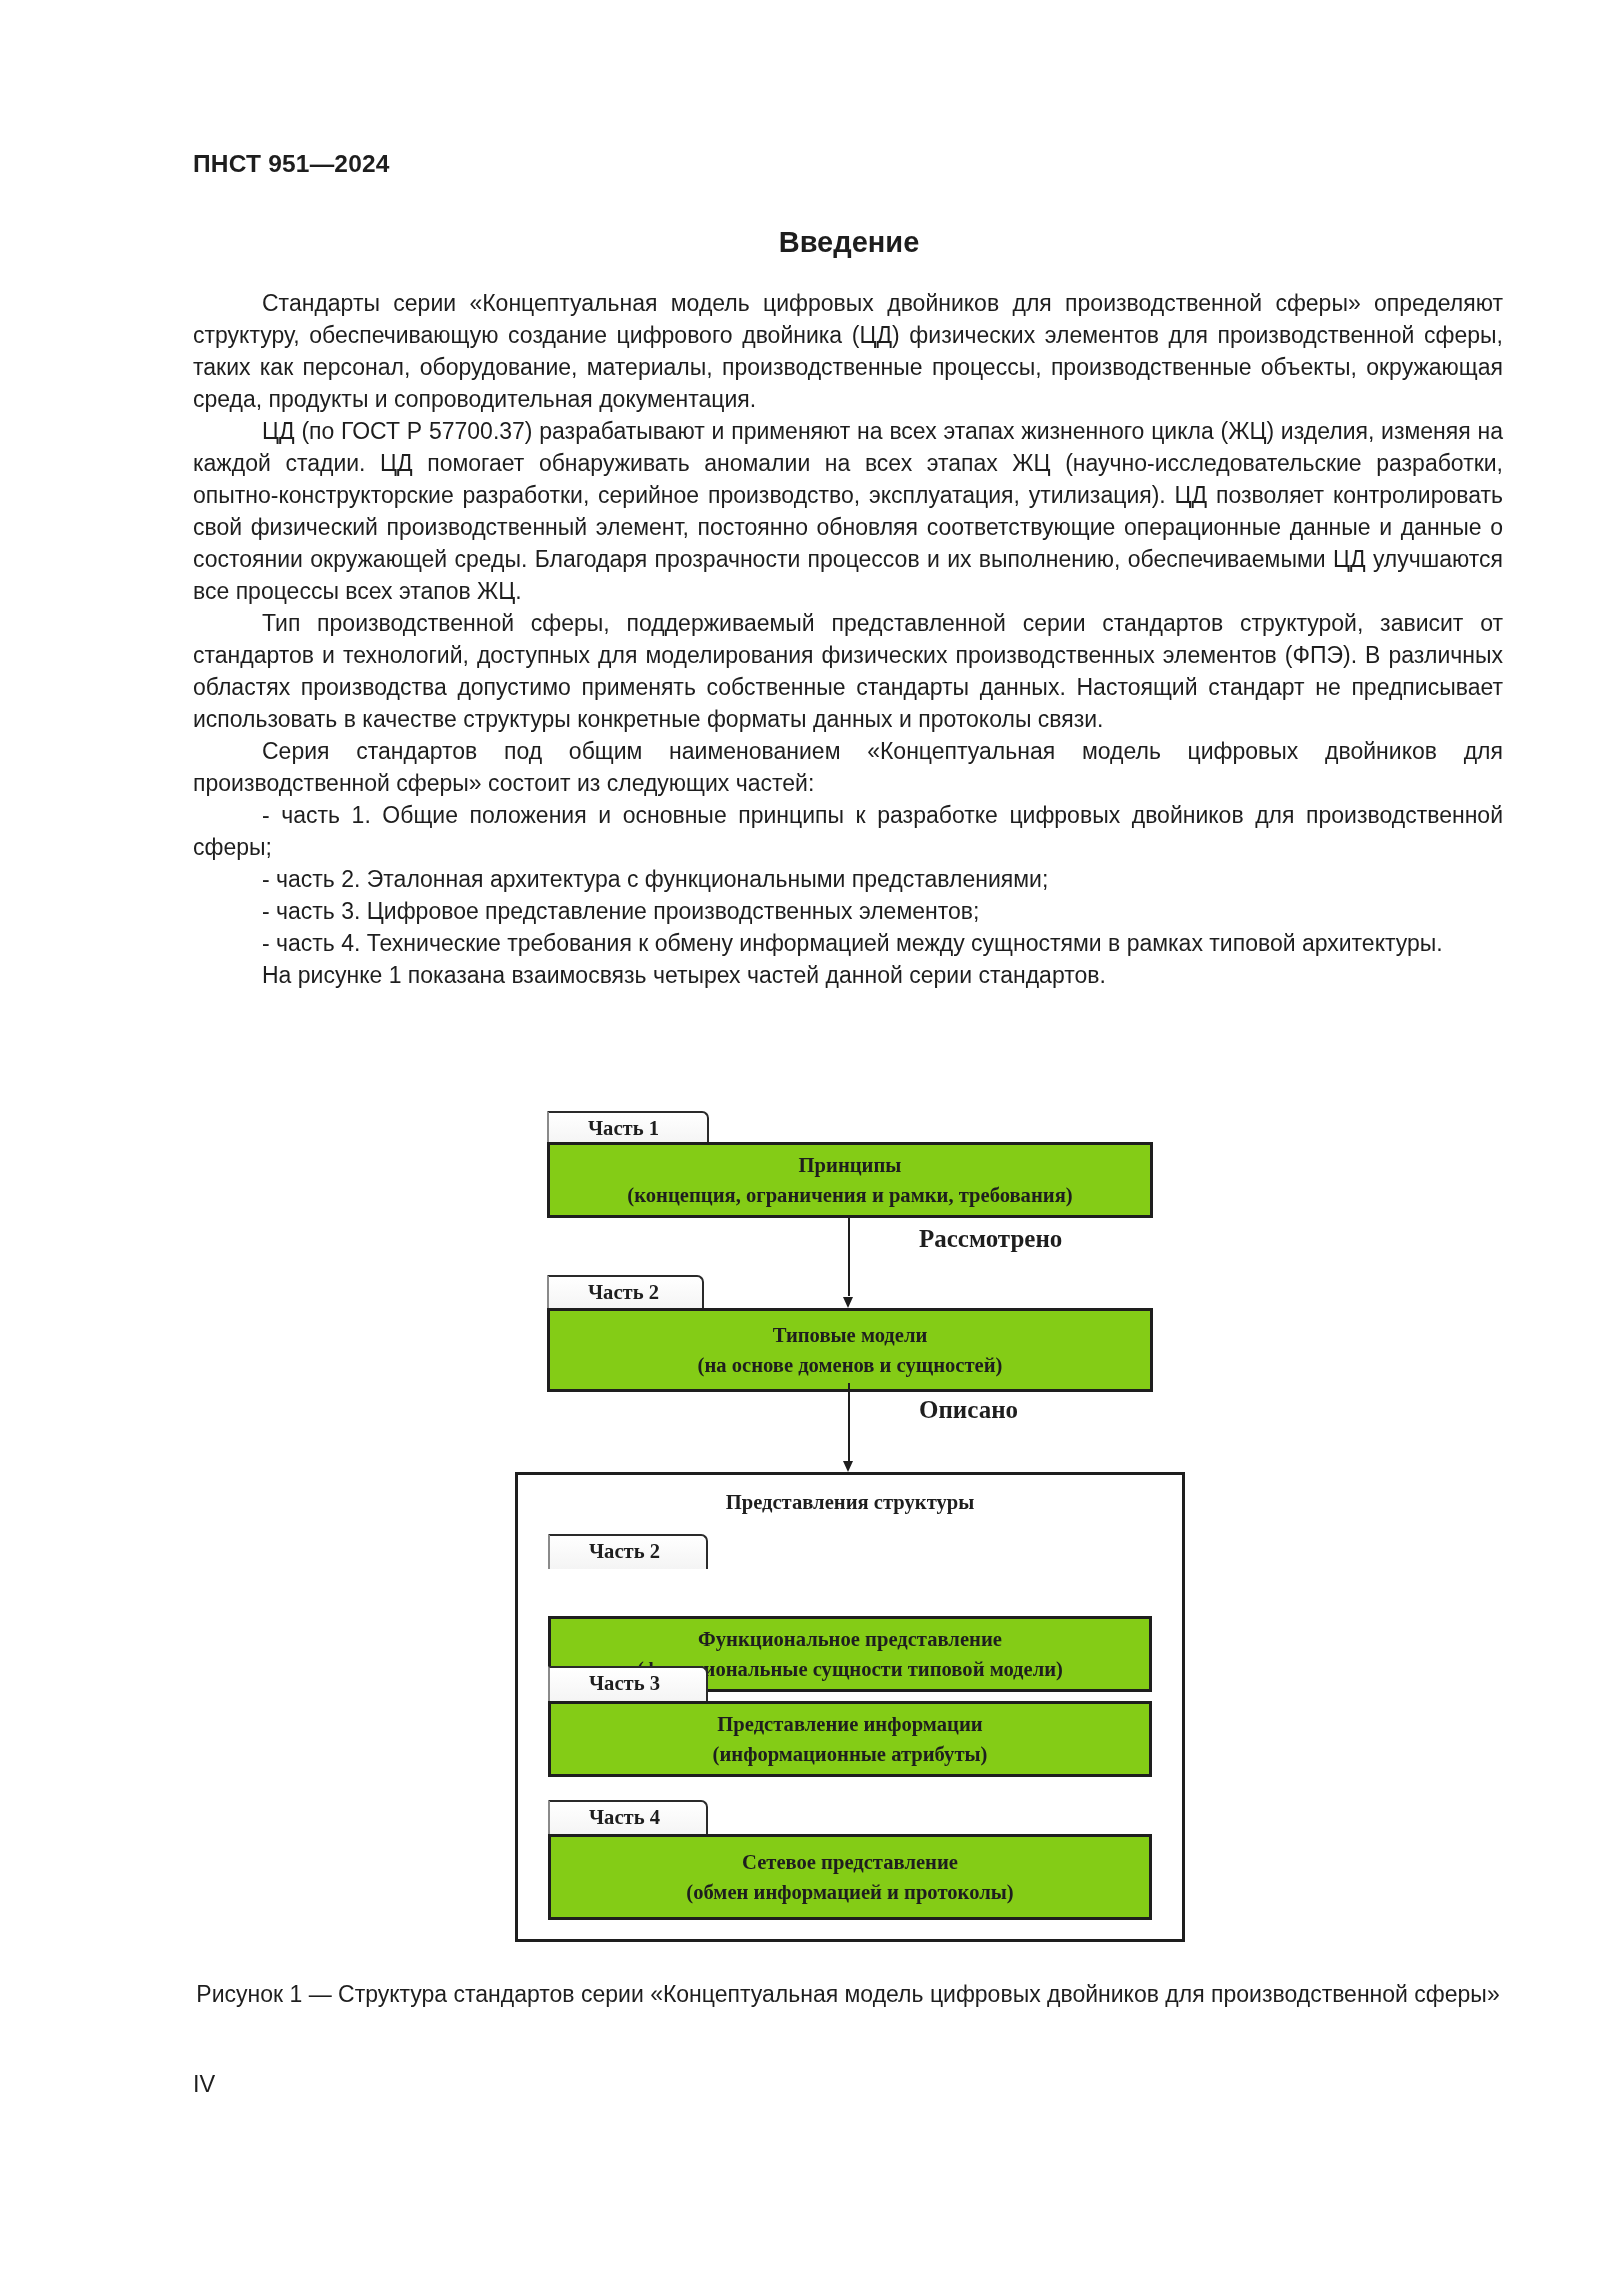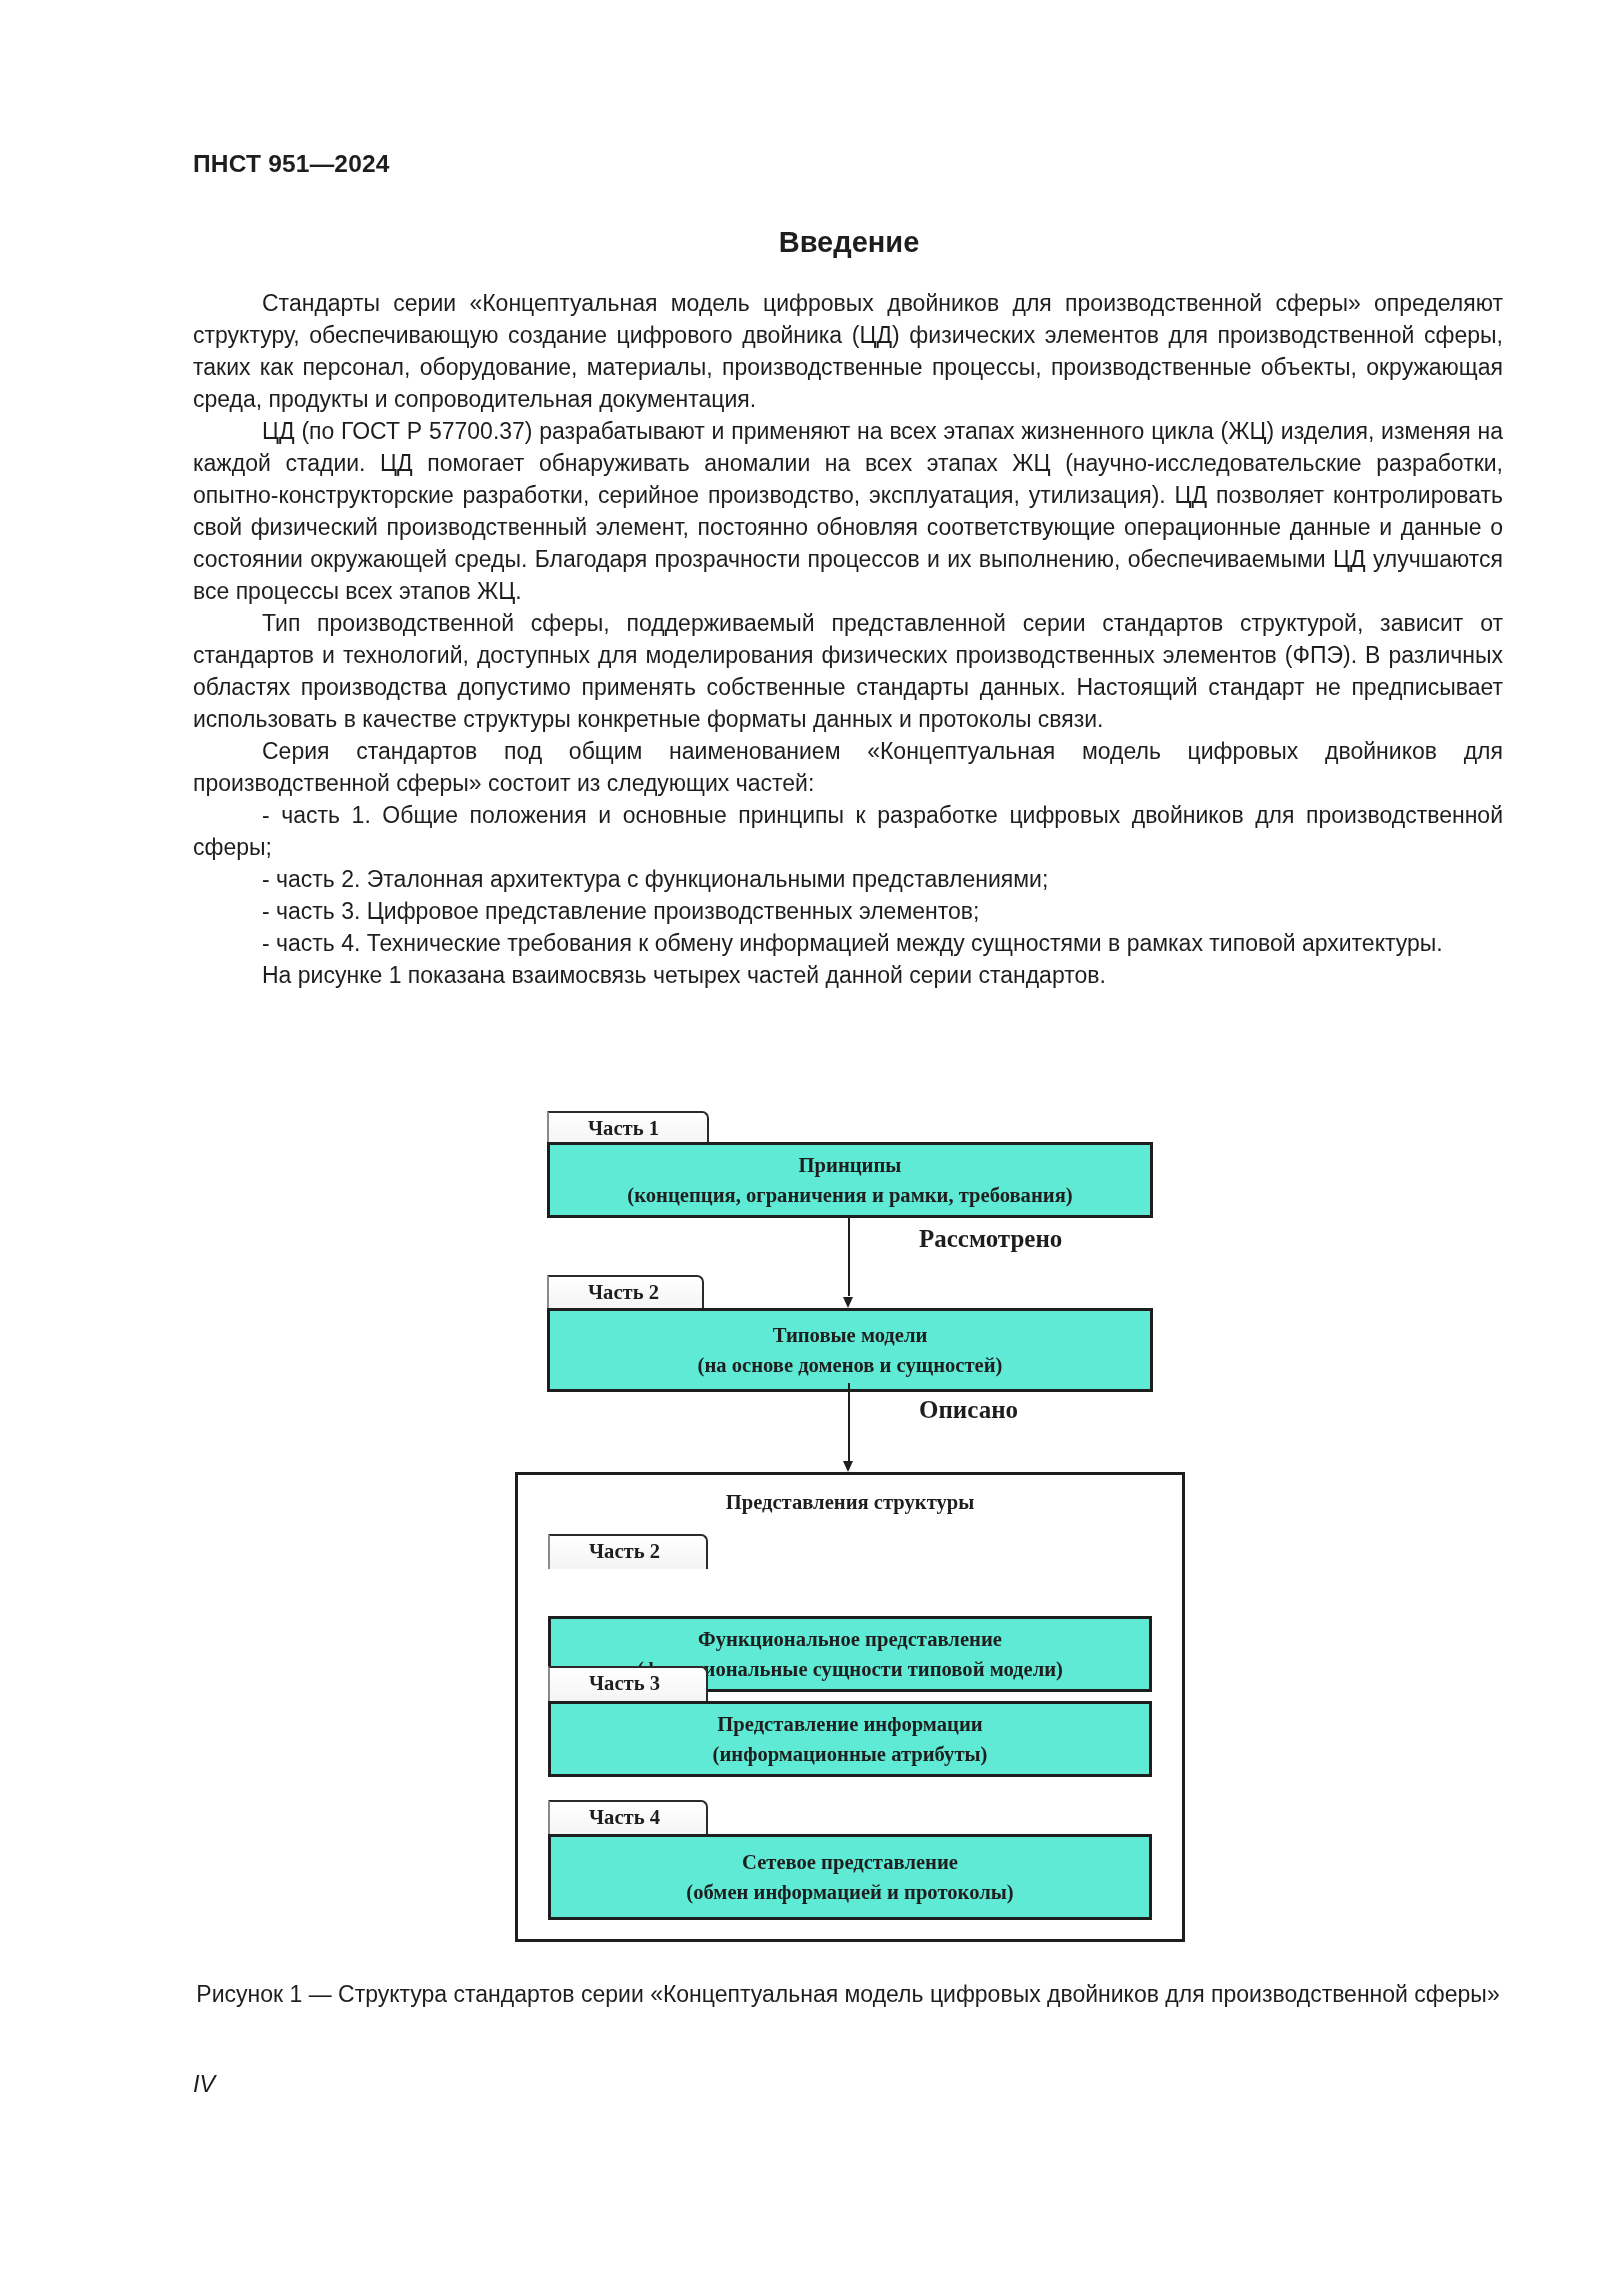--- a/index.html
+++ b/index.html
@@ -12,31 +12,31 @@
 
   #body-text { position: absolute; left: 193px; top: 287px; width: 1310px; font-size: 23px; line-height: 32px; }
   #body-text p { margin: 0; text-align: justify; text-indent: 69px; }
   #body-text p.list-item { text-indent: 69px; }
 
   
   #diagram { position: absolute; left: 0; top: 0; width: 1621px; height: 2293px; pointer-events: none; }
   .tab { position: absolute; box-sizing: border-box; background: linear-gradient(#ffffff, #f4f4f4);
          border-top: 2px solid #2a2a2a; border-left: 2px solid #8a8a8a; border-right: 2.9px solid #2a2a2a;
          border-top-right-radius: 6.9px; font-size: 20.6px; font-weight: bold; padding-left: 39px; line-height: 31px; pointer-events: auto; }
-  .box { position: absolute; box-sizing: border-box; border: 3.9px solid #1e1e1e; background: #5eead4;
+  .box { position: absolute; box-sizing: border-box; border: 3.9px solid #1e1e1e; background: #84cc16;
          display: flex; flex-direction: column; align-items: center; justify-content: center;
          font-size: 20.6px; font-weight: bold; line-height: 30px; text-align: center; pointer-events: auto; }
   .outer { position: absolute; box-sizing: border-box; border: 3.9px solid #1e1e1e; pointer-events: auto; }
   .outer-title { position: absolute; left: 0; right: 0; text-align: center; font-size: 20.6px; font-weight: bold; }
   .connector { position: absolute; width: 2px; background: #1e1e1e; }
   .arrowhead { position: absolute; width: 0; height: 0; border-left: 5.9px solid transparent; border-right: 5.9px solid transparent; border-top: 11.8px solid #1e1e1e; }
   .conn-label { position: absolute; font-size: 25px; font-weight: bold; margin-left: 35px; }
 
   #caption { position: absolute; left: 193px; width: 1310px; top: 1979px; text-align: center; font-size: 23px; line-height: 30px; }
-  #page-number { position: absolute; left: 193px; top: 2071px; font-size: 23.5px; font-style: italic; }
+  #page-number { position: absolute; left: 193px; top: 2071px; font-size: 23.5px; }
 </style>
 </head>
 <body>
 
 <div id="doc-code" class="sans">ПНСТ 951—2024</div>
 <div id="section-title" class="sans">Введение</div>
 
 <div id="body-text" class="sans">
   <p>Стандарты серии «Концептуальная модель цифровых двойников для производственной сферы» определяют структуру, обеспечивающую создание цифрового двойника (ЦД) физических элементов для производственной сферы, таких как персонал, оборудование, материалы, производственные процессы, производственные объекты, окружающая среда, продукты и сопроводительная документация.</p>
   <p>ЦД (по ГОСТ Р 57700.37) разрабатывают и применяют на всех этапах жизненного цикла (ЖЦ) изделия, изменяя на каждой стадии. ЦД помогает обнаруживать аномалии на всех этапах ЖЦ (научно-исследовательские разработки, опытно-конструкторские разработки, серийное производство, эксплуатация, утилизация). ЦД позволяет контролировать свой физический производственный элемент, постоянно обновляя соответствующие операционные данные и данные о состоянии окружающей среды. Благодаря прозрачности процессов и их выполнению, обеспечиваемыми ЦД улучшаются все процессы всех этапов ЖЦ.</p>

